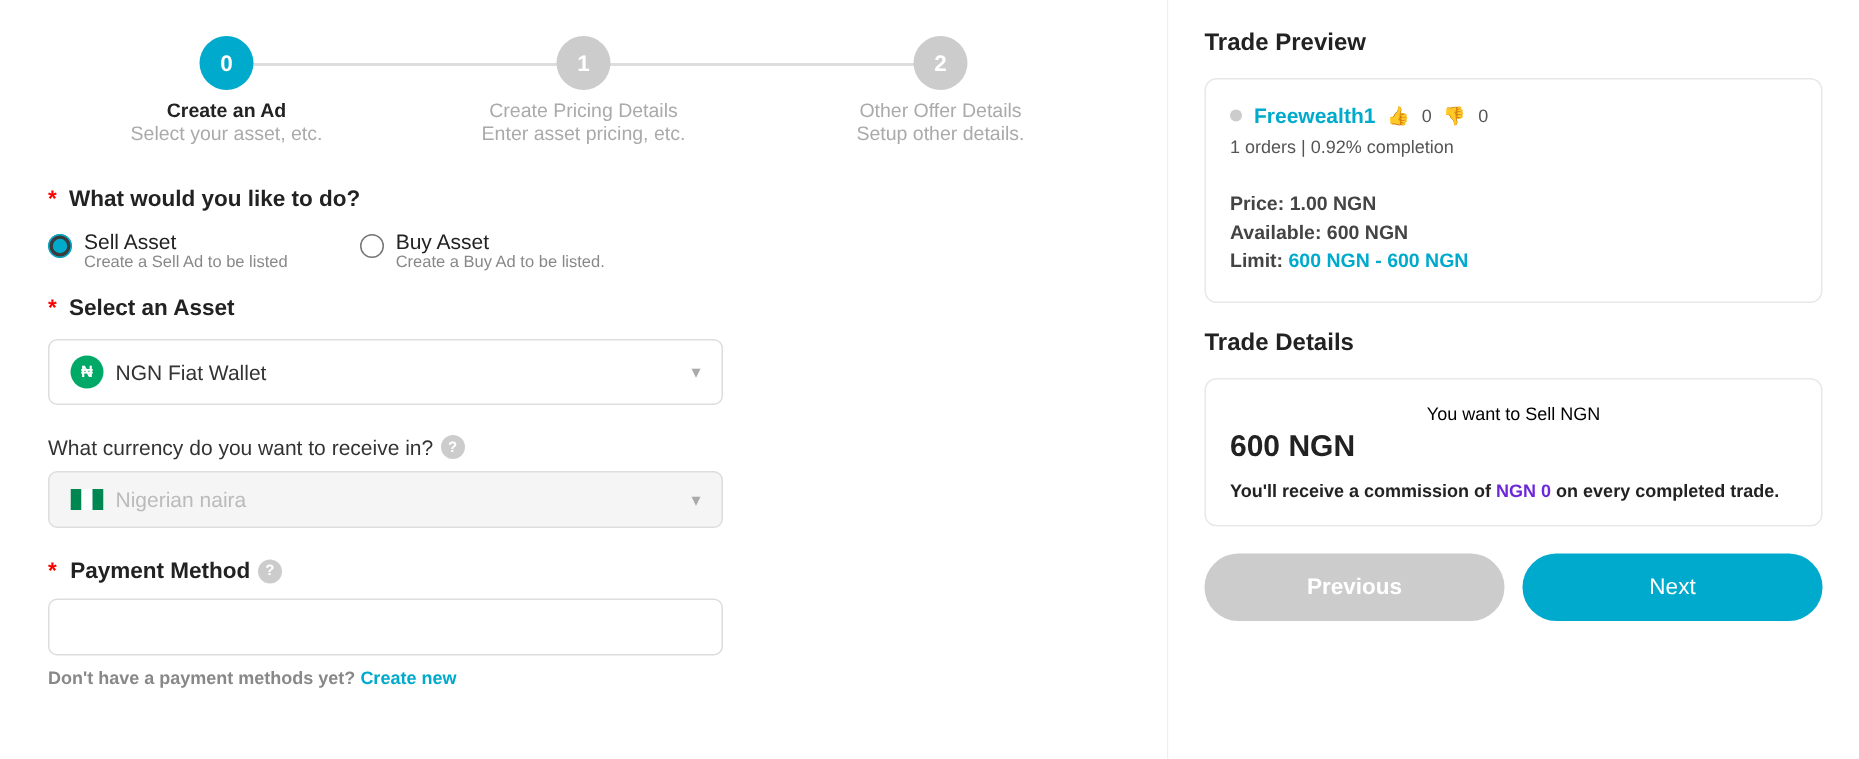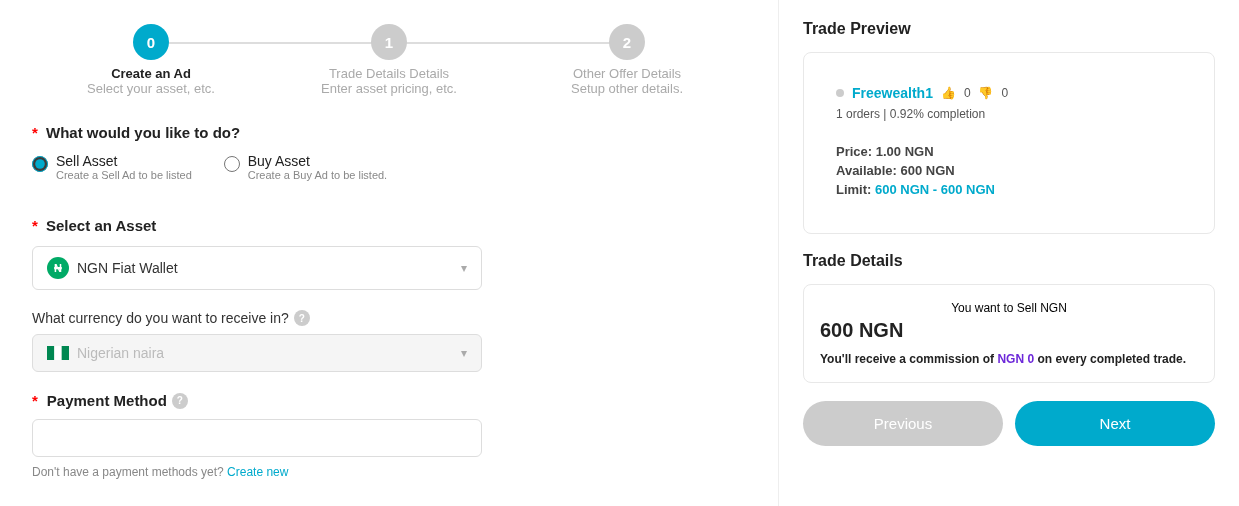--- a/index.html
+++ b/index.html
@@ -99,22 +99,22 @@
       color: #222;
     }
     .required-star {
       color: red;
       margin-right: 4px;
     }
 
     
     .radio-group {
       display: flex;
-      gap: 32px;
-      margin-bottom: 36px;
+      gap: 48px;
+      margin-bottom: 16px;
     }
     .radio-option {
       display: flex;
       align-items: flex-start;
       gap: 8px;
       cursor: pointer;
     }
     .radio-option input[type="radio"] {
       margin-top: 3px;
       accent-color: #00aacc;
@@ -220,37 +220,38 @@
       border-radius: 6px;
       padding: 10px 14px;
       font-size: 14px;
       color: #333;
       outline: none;
     }
     .no-payment-text {
       font-size: 12px;
       color: #888;
       margin-top: 8px;
+      font-weight: bold;
     }
     .no-payment-text a {
       color: #00aacc;
       text-decoration: none;
     }
 
     
     .trade-preview-title {
       font-size: 16px;
       font-weight: 600;
       margin-bottom: 14px;
       color: #222;
     }
     .trade-preview-card {
       border: 1px solid #e8e8e8;
       border-radius: 8px;
-      padding: 32px;
+      padding: 16px;
       margin-bottom: 18px;
     }
     .user-row {
       display: flex;
       align-items: center;
       gap: 8px;
       margin-bottom: 6px;
     }
     .user-dot {
       width: 8px;
@@ -332,21 +333,21 @@
       gap: 12px;
     }
     .btn-prev {
       flex: 1;
       padding: 14px;
       border-radius: 24px;
       border: none;
       background: #ccc;
       color: #fff;
       font-size: 15px;
-      font-weight: 400;
+      font-weight: 700;
       cursor: pointer;
     }
     .btn-next {
       flex: 1;
       padding: 14px;
       border-radius: 24px;
       border: none;
       background: #00aacc;
       color: #fff;
       font-size: 15px;
@@ -367,21 +368,21 @@
       <div class="step-label active-label">
         <div class="title">Create an Ad</div>
         <div class="subtitle">Select your asset, etc.</div>
       </div>
     </div>
 
     <div class="step">
       <div class="step-circle inactive">1</div>
       <div class="step-connector"></div>
       <div class="step-label inactive-label">
-        <div class="title">Trade Details Details</div>
+        <div class="title">Create Pricing Details</div>
         <div class="subtitle">Enter asset pricing, etc.</div>
       </div>
     </div>
 
     <div class="step">
       <div class="step-circle inactive">2</div>
       <div class="step-label inactive-label">
         <div class="title">Other Offer Details</div>
         <div class="subtitle">Setup other details.</div>
       </div>

